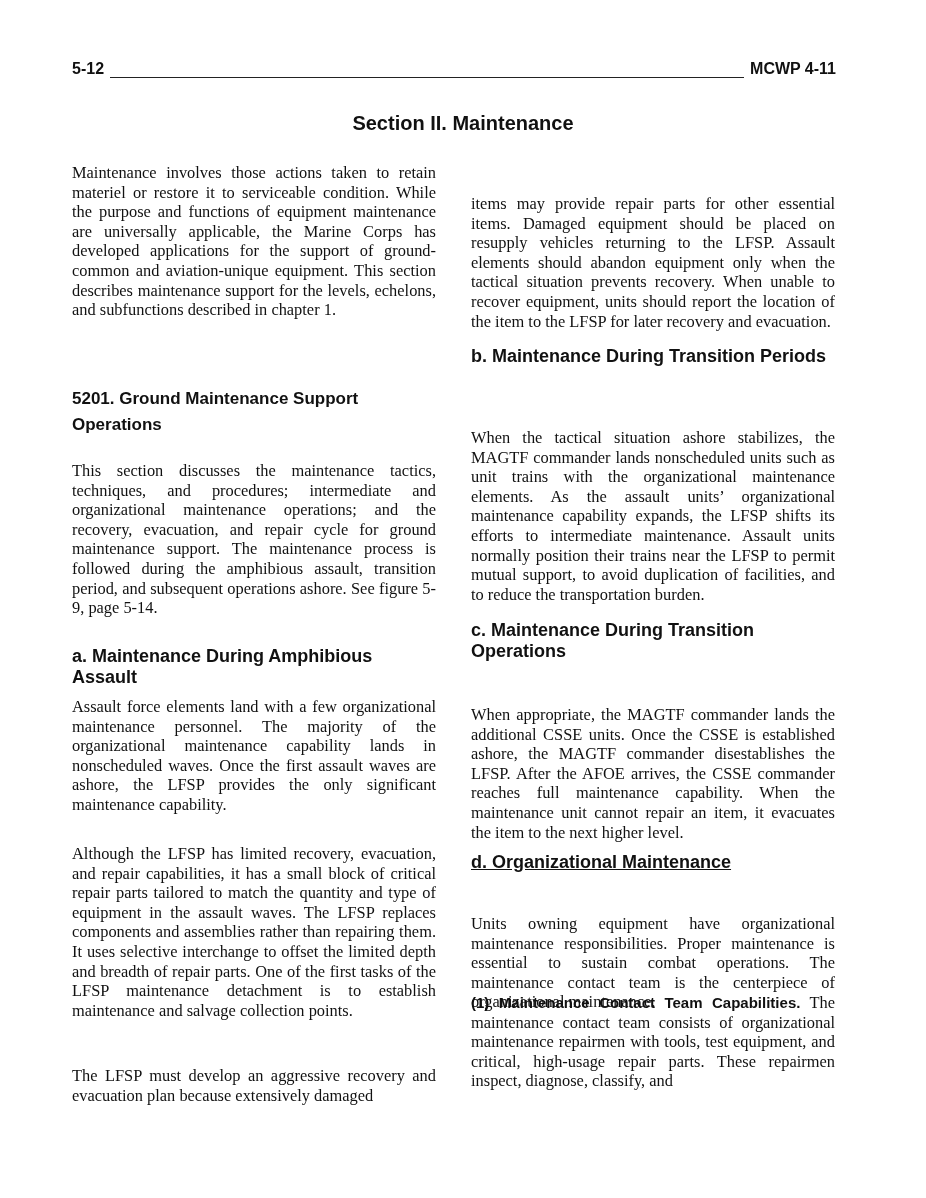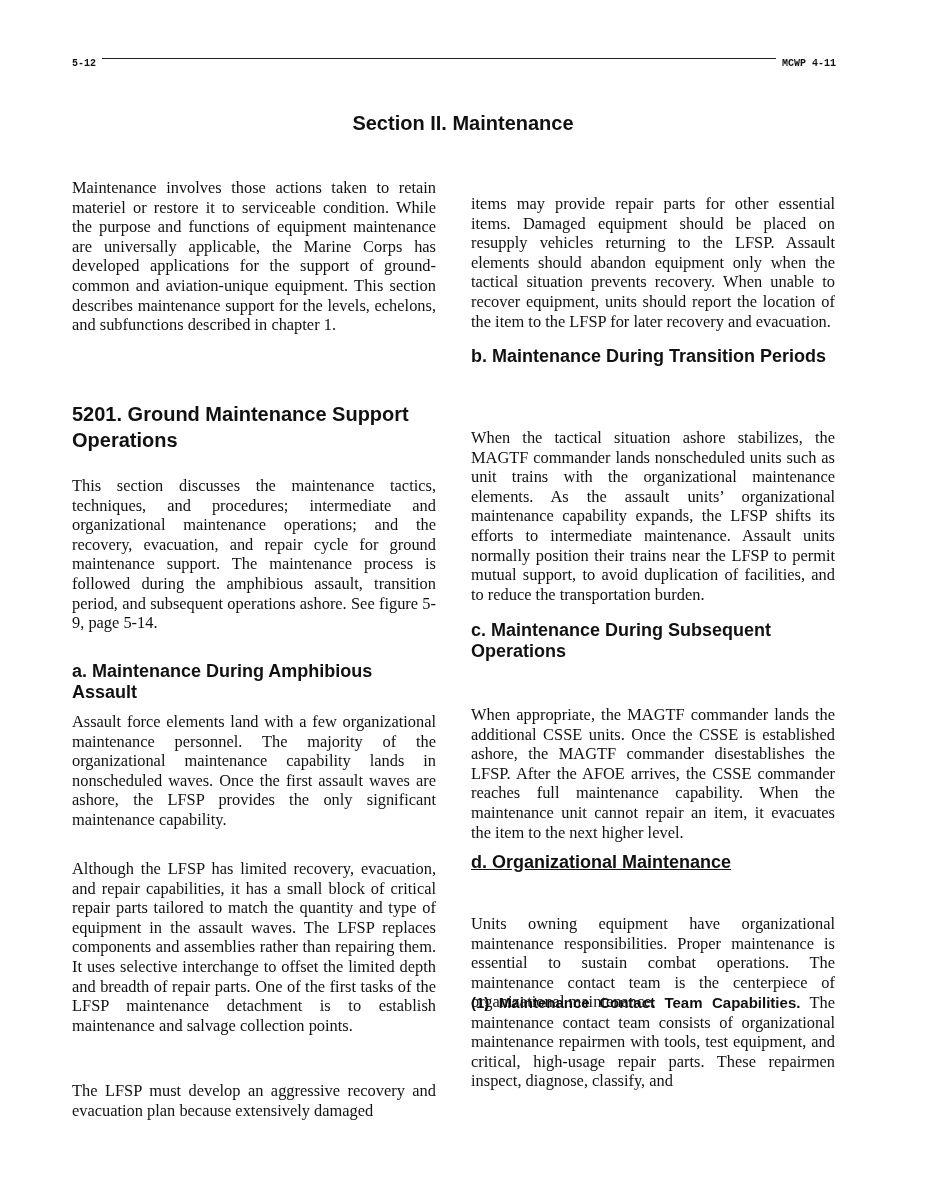--- a/index.html
+++ b/index.html
@@ -1,25 +1,25 @@
 <!DOCTYPE html>
 <html><head>
 <meta charset="utf-8">
 <style>
   html, body { margin: 0; padding: 0; background: #ffffff; }
   body { width: 926px; height: 1198px; position: relative; overflow: hidden; color: #111; }
-  .hdr { position: absolute; top: 58px; left: 72px; width: 764px; height: 20px; display: flex; align-items: flex-start; font-family: Liberation Mono, monospace; font-weight: bold; font-size: 10px; }
+  .hdr { position: absolute; top: 58px; left: 72px; width: 764px; height: 20px; display: flex; align-items: flex-end; font-family: Liberation Sans, sans-serif; font-weight: bold; font-size: 16px; }
   .hdr .rule { flex: 1; height: 0; border-top: 1px solid #222; margin: 0 6px; }
   .section-title { position: absolute; top: 112px; left: 0; width: 926px; text-align: center; font-family: "Liberation Sans", sans-serif; font-weight: bold; font-size: 20px; }
   .blk { position: absolute; font-family: "Liberation Serif", serif; font-size: 16.4px; line-height: 19.6px; text-align: justify; }
   .blk.l { left: 72px; width: 364px; }
   .blk.r { left: 471px; width: 364px; margin-top: 31px; }
-  .h1 { position: absolute; font-family: "Liberation Sans", sans-serif; font-weight: bold; font-size: 20px; line-height: 26px; }
+  .h1 { position: absolute; font-family: "Liberation Sans", sans-serif; font-weight: bold; font-size: 17px; line-height: 26px; }
   .h2 { position: absolute; font-family: "Liberation Sans", sans-serif; font-weight: bold; font-size: 18px; line-height: 21px; }
-  .l { left: 72px; width: 364px; margin-top: 15px; }
+  .l { left: 72px; width: 364px; }
   .r { left: 471px; width: 364px; }
   .runin { font-family: "Liberation Sans", sans-serif; font-weight: bold; font-size: 15px; }
 </style>
 </head>
 <body>
 
 <div class="hdr">
   <span>5-12</span>
   <span class="rule"></span>
   <span>MCWP 4-11</span>
@@ -40,21 +40,21 @@
 <div class="blk l" style="top:844px;">Although the LFSP has limited recovery, evacuation, and repair capabilities, it has a small block of critical repair parts tailored to match the quantity and type of equipment in the assault waves. The LFSP replaces components and assemblies rather than repairing them. It uses selective interchange to offset the limited depth and breadth of repair parts. One of the first tasks of the LFSP maintenance detachment is to establish maintenance and salvage collection points.</div>
 
 <div class="blk l" style="top:1066px;">The LFSP must develop an aggressive recovery and evacuation plan because extensively damaged</div>
 
 <div class="blk r" style="top:163px;">items may provide repair parts for other essential items. Damaged equipment should be placed on resupply vehicles returning to the LFSP. Assault elements should abandon equipment only when the tactical situation prevents recovery. When unable to recover equipment, units should report the location of the item to the LFSP for later recovery and evacuation.</div>
 
 <div class="h2 r" style="top:346px;">b.  Maintenance During Transition Periods</div>
 
 <div class="blk r" style="top:397px;">When the tactical situation ashore stabilizes, the MAGTF commander lands nonscheduled units such as unit trains with the organizational maintenance elements. As the assault units’ organizational maintenance capability expands, the LFSP shifts its efforts to intermediate maintenance. Assault units normally position their trains near the LFSP to permit mutual support, to avoid duplication of facilities, and to reduce the transportation burden.</div>
 
-<div class="h2 r" style="top:620px;">c.  Maintenance During Subsequent Operations</div>
+<div class="h2 r" style="top:620px;">c.  Maintenance During Transition Operations</div>
 
 <div class="blk r" style="top:674px;">When appropriate, the MAGTF commander lands the additional CSSE units. Once the CSSE is established ashore, the MAGTF commander disestablishes the LFSP. After the AFOE arrives, the CSSE commander reaches full maintenance capability. When the maintenance unit cannot repair an item, it evacuates the item to the next higher level.</div>
 
 <div class="h2 r" style="top:852px;text-decoration:underline;">d.  Organizational Maintenance</div>
 
 <div class="blk r" style="top:883px;">Units owning equipment have organizational maintenance responsibilities. Proper maintenance is essential to sustain combat operations. The maintenance contact team is the centerpiece of organizational maintenance.</div>
 
 <div class="blk r" style="top:962px;"><span class="runin">(1) Maintenance Contact Team Capabilities.</span><span> The maintenance contact team consists of organizational maintenance repairmen with tools, test equipment, and critical, high-usage repair parts. These repairmen inspect, diagnose, classify, and</span></div>
 
 </body></html>

